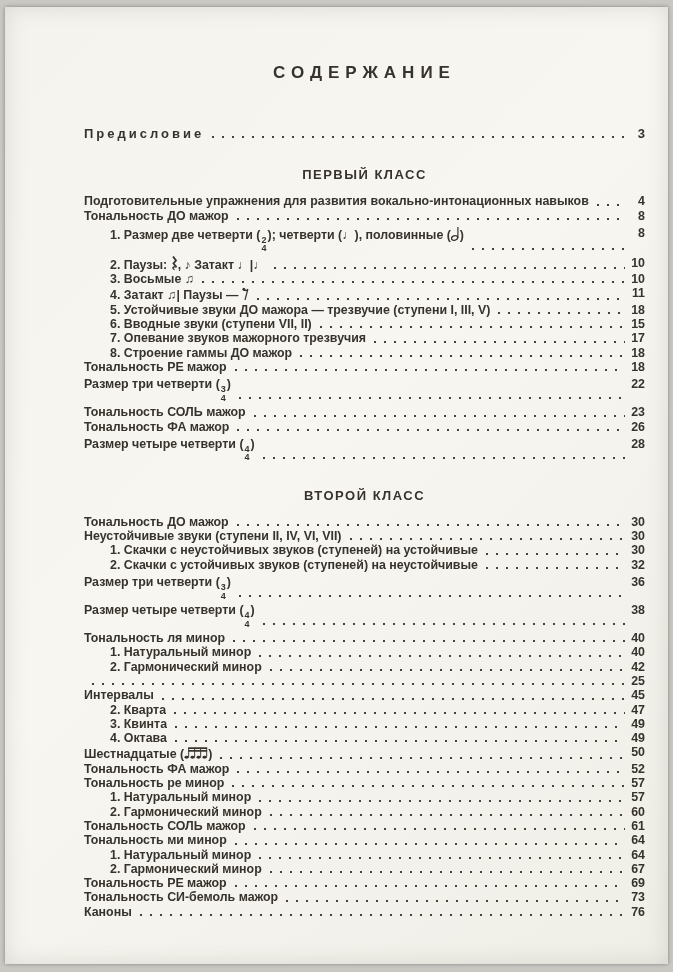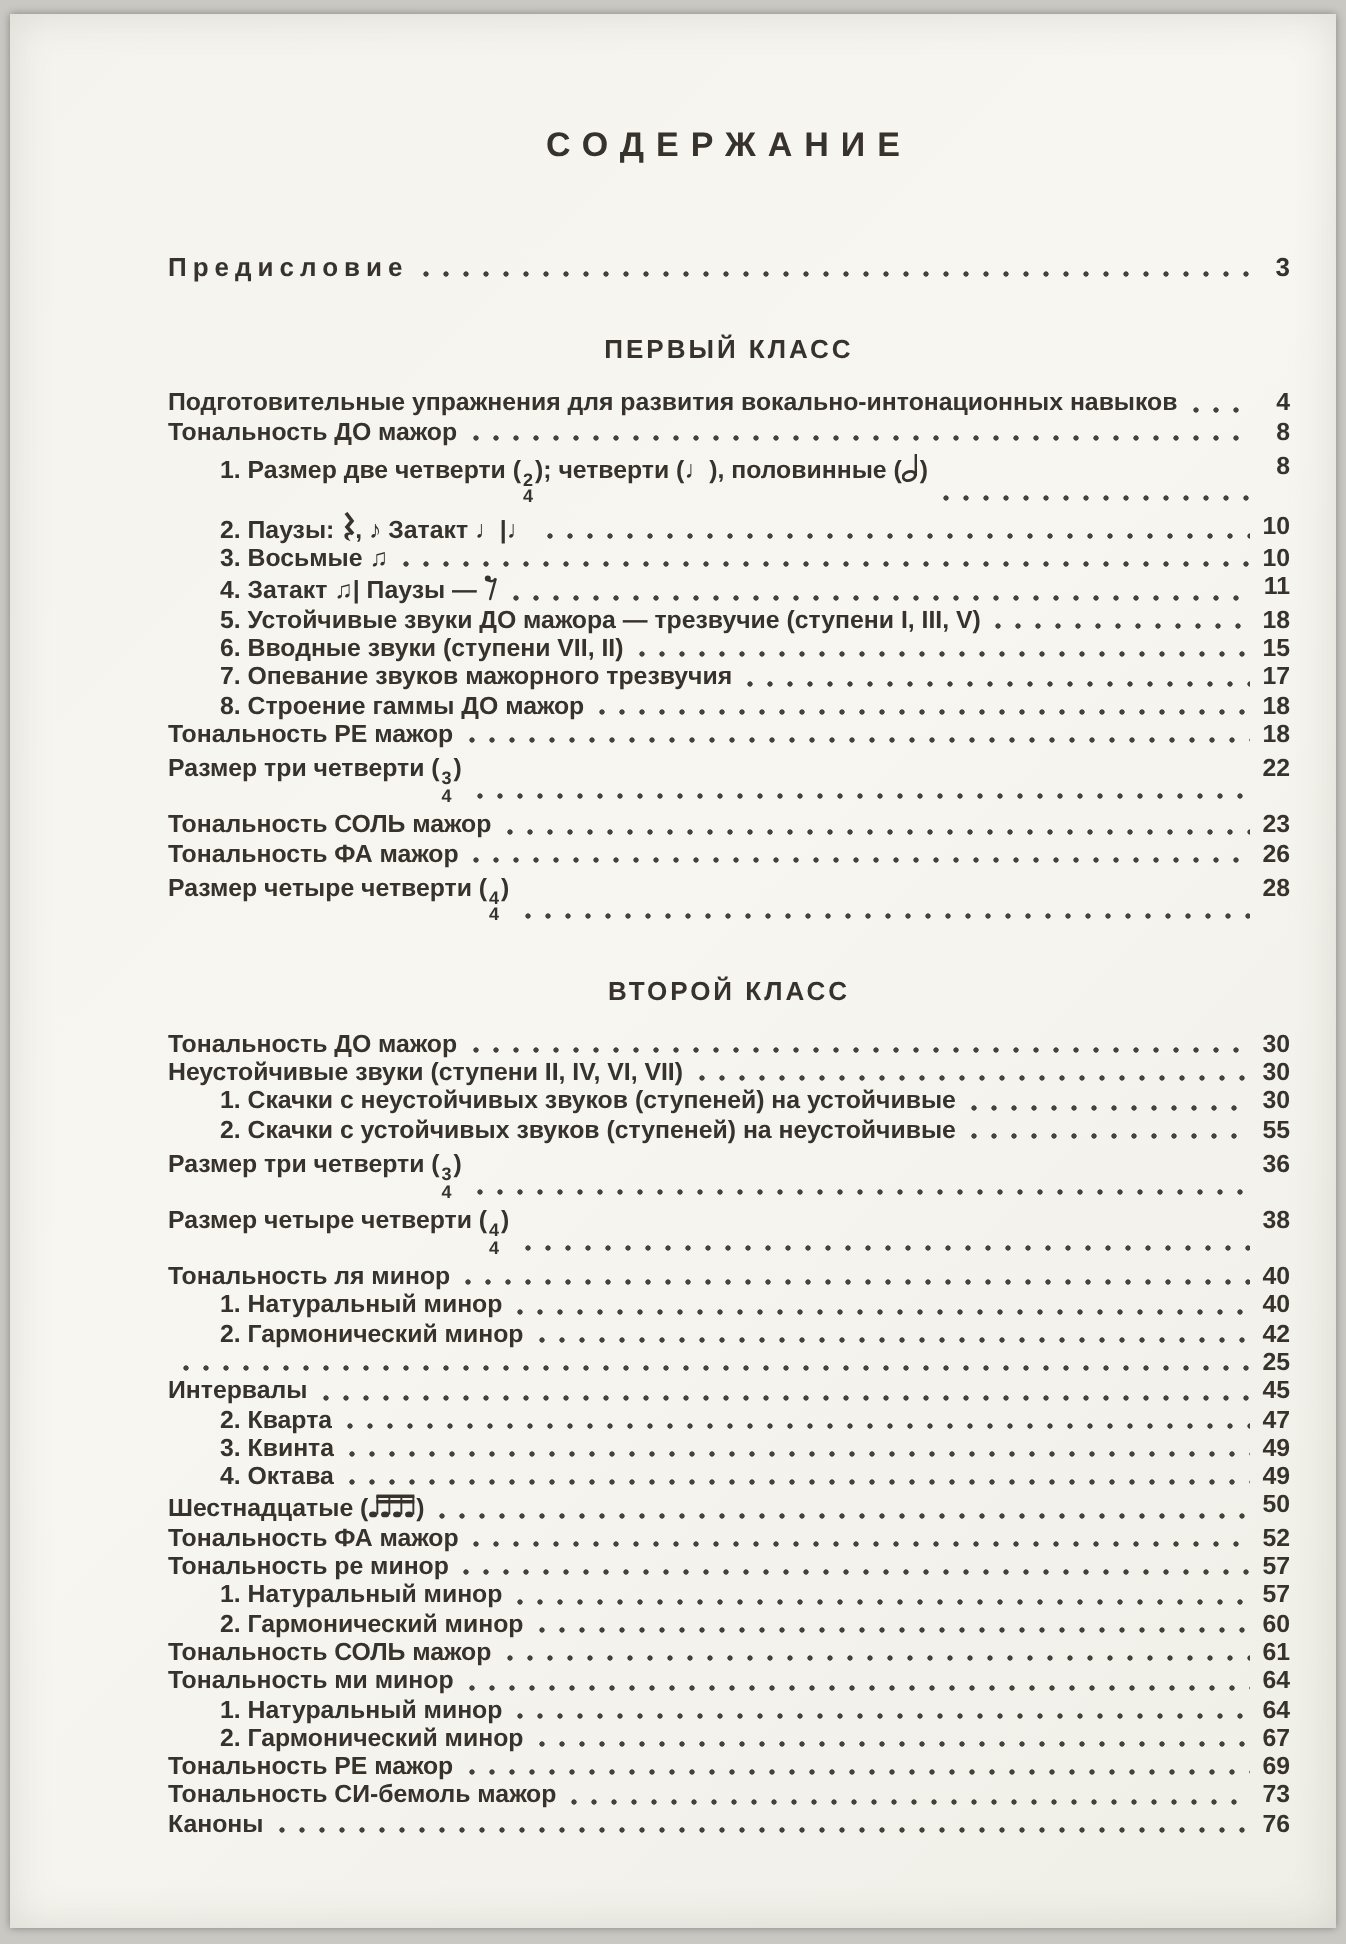--- a/index.html
+++ b/index.html
@@ -172,21 +172,21 @@
             <span class="pagenum">30</span>
           </div>
           <div class="entry sub">
             <span class="label"><span>1. Скачки с неустойчивых звуков (ступеней) на устойчивые</span></span>
             <span class="leader"></span>
             <span class="pagenum">30</span>
           </div>
           <div class="entry sub">
             <span class="label"><span>2. Скачки с устойчивых звуков (ступеней) на неустойчивые</span></span>
             <span class="leader"></span>
-            <span class="pagenum">55</span>
+            <span class="pagenum">32</span>
           </div>
           <div class="entry tall">
             <span class="label"><span>Размер три четверти (</span><span class="frac">
                 <span>3</span>
                 <span>4</span>
               </span><span>)</span></span>
             <span class="leader"></span>
             <span class="pagenum">36</span>
           </div>
           <div class="entry tall">

